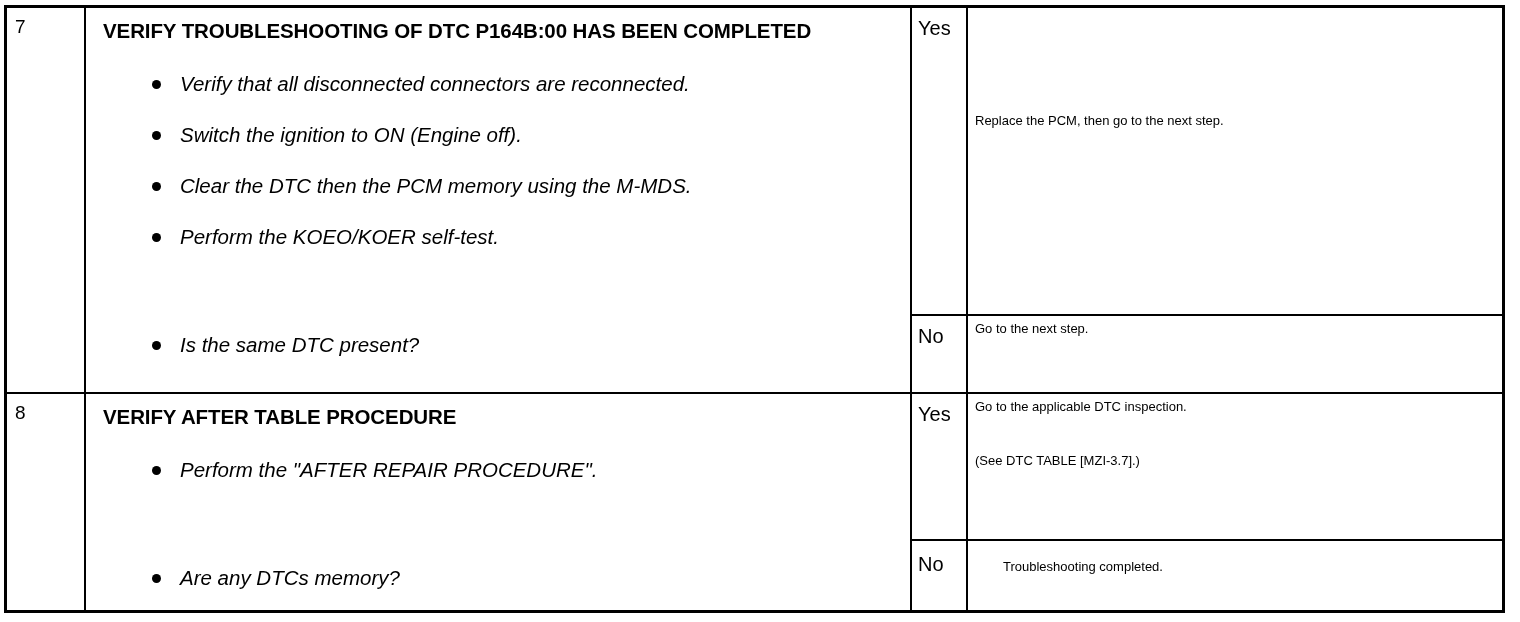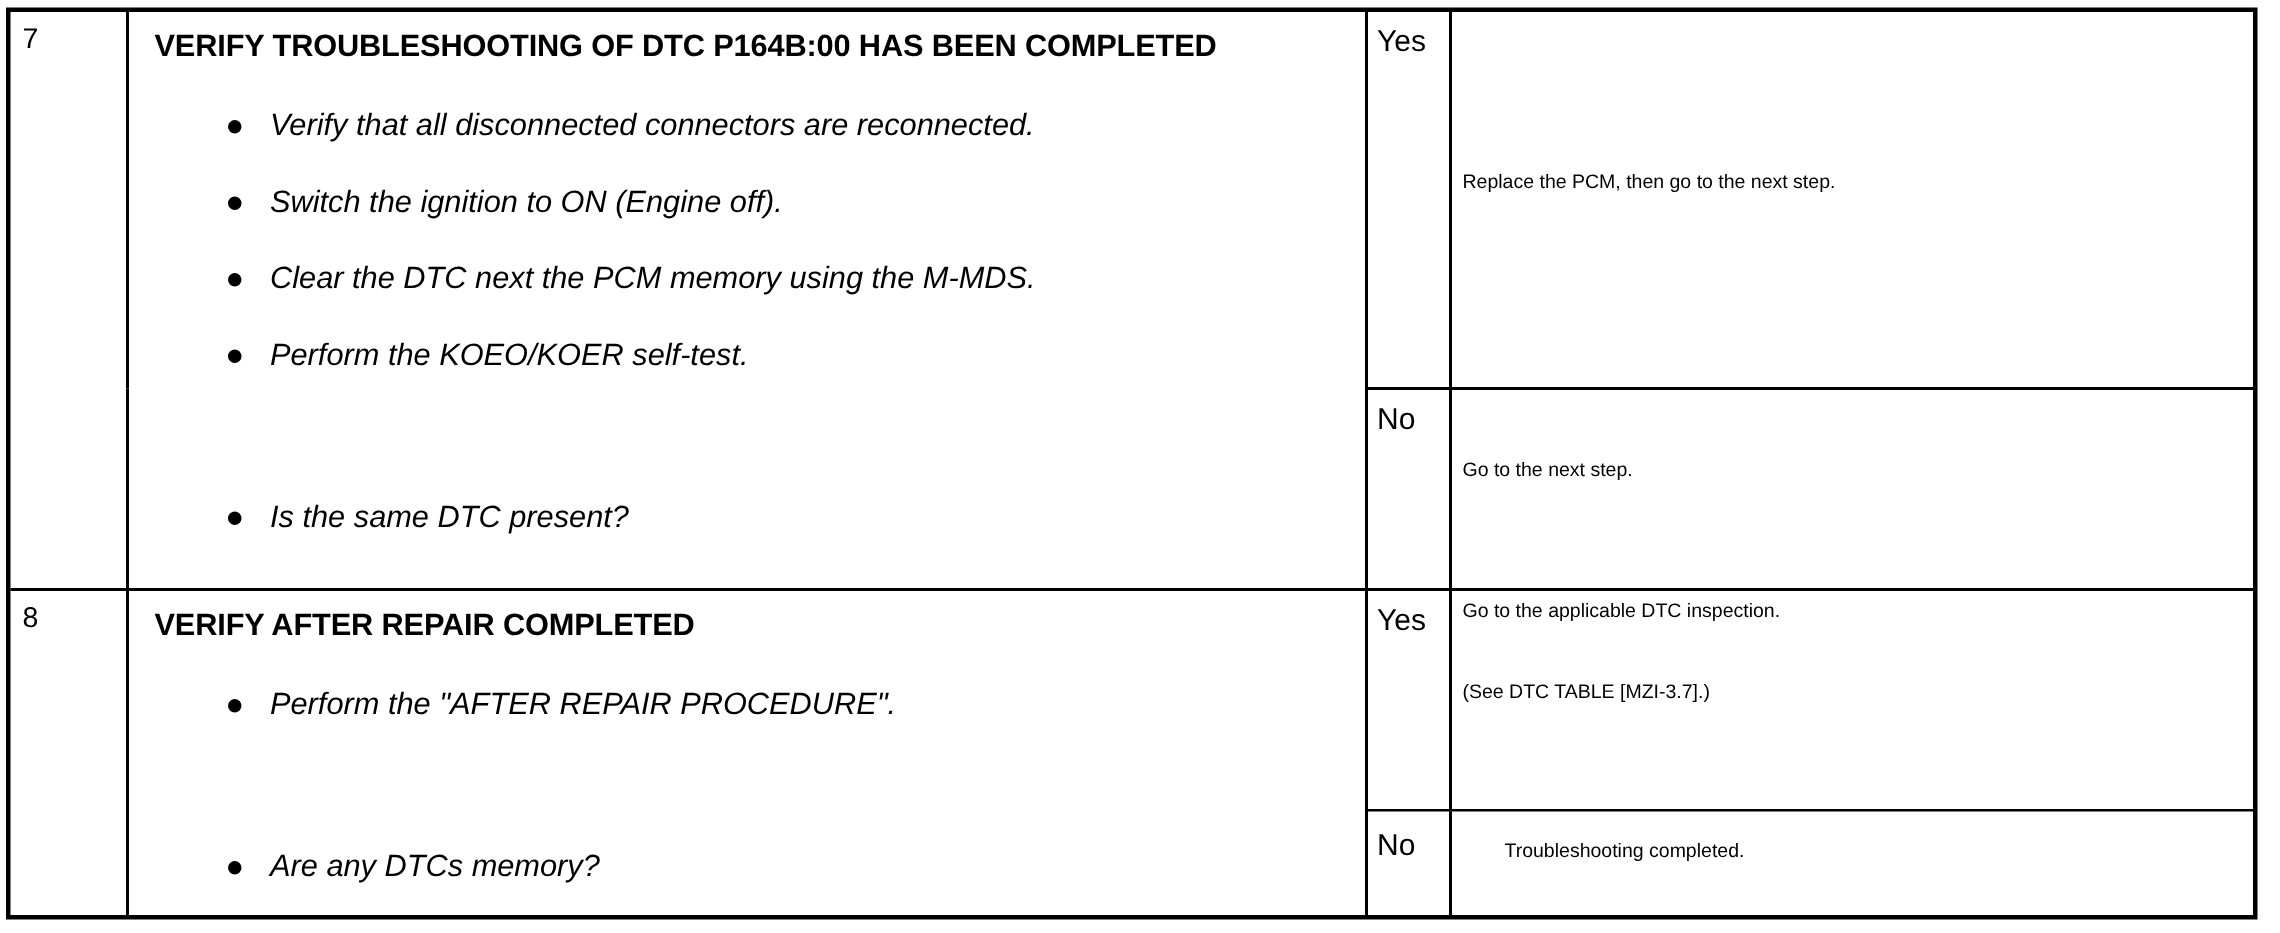--- a/index.html
+++ b/index.html
@@ -105,21 +105,21 @@
   .col-result { width: 535px; }
   .result-body {
     font-size: 13px;
     line-height: 25px;
     padding: 0 8px 0 7px;
   }
   .result-line { margin: 0; }
   .result-line + .result-line { margin-top: 29px; }
 
   .pad-t-100 { padding-top: 100px; }
-  .pad-t-40  { padding-top: 40px; }
+  .pad-t-40  { }
   .pad-t-32  { }
   .pad-t-13  { padding-top: 13px; margin-left: 28px; }
 </style>
 </head>
 <body>
 
 <div class="sheet">
   <table class="table">
     <colgroup>
       <col class="col-step">
@@ -133,21 +133,21 @@
         <td class="cell v-line-r h-line-b" rowspan="2">
           <div class="step-num">7</div>
         </td>
 
         <td class="cell v-line-r h-line-b" rowspan="2">
           <div class="content-body">
             <div class="heading">VERIFY TROUBLESHOOTING OF DTC P164B:00 HAS BEEN COMPLETED</div>
             <ul class="bullets">
               <li>Verify that all disconnected connectors are reconnected.</li>
               <li>Switch the ignition to ON (Engine off).</li>
-              <li>Clear the DTC next the PCM memory using the M-MDS.</li>
+              <li>Clear the DTC then the PCM memory using the M-MDS.</li>
               <li>Perform the KOEO/KOER self-test.</li>
               <li class="gap-before-lg">Is the same DTC present?</li>
             </ul>
           </div>
         </td>
 
         <td class="cell v-line-r h-line-b">
           <div class="yn-label">Yes</div>
         </td>
 
@@ -170,21 +170,21 @@
         </td>
       </tr>
 
       <tr>
         <td class="cell v-line-r" rowspan="2">
           <div class="step-num">8</div>
         </td>
 
         <td class="cell v-line-r" rowspan="2">
           <div class="content-body">
-            <div class="heading">VERIFY AFTER REPAIR COMPLETED</div>
+            <div class="heading">VERIFY AFTER TABLE PROCEDURE</div>
             <ul class="bullets">
               <li>Perform the "AFTER REPAIR PROCEDURE".</li>
               <li class="gap-before-lg">Are any DTCs memory?</li>
             </ul>
           </div>
         </td>
 
         <td class="cell v-line-r h-line-b">
           <div class="yn-label">Yes</div>
         </td>

